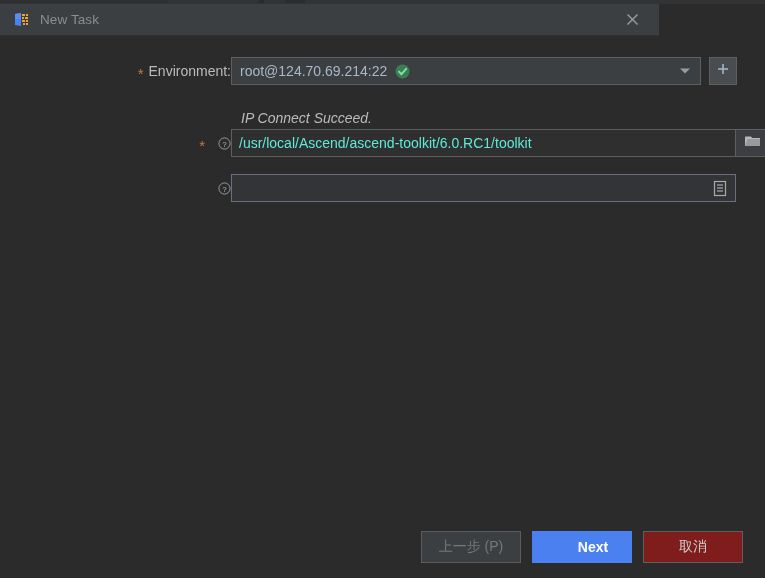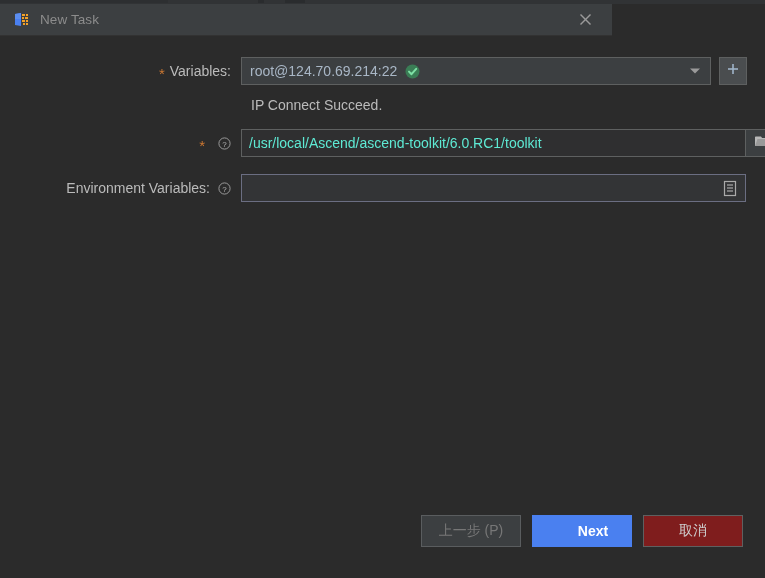--- a/index.html
+++ b/index.html
@@ -36,21 +36,21 @@
   }
   .bg-strip-dark-c {
     position: absolute; left: 285px; top: 0;
     width: 20px; height: 3px; background: #2a2c2e;
   }
 
   
   .titlebar {
     position: absolute;
     left: 0; top: 4px;
-    width: 612px; height: 32px;
+    width: 659px; height: 32px;
     background: #3c3f41;
     border-bottom: 1px solid #323232;
     display: flex;
     align-items: center;
   }
   .app-icon {
     position: relative;
     width: 16px; height: 16px;
     margin-left: 14px;
     flex: 0 0 auto;
@@ -82,21 +82,21 @@
   }
 
   .row {
     position: absolute;
     left: 0;
     width: 765px;
     display: flex;
     align-items: center;
   }
   .row-deployment { top: 20px; height: 28px; }
-  .row-status     { top: 57px; height: 22px; }
+  .row-status     { top: 70px; height: 22px; font-style: italic; }
   .row-toolkit    { top: 92px; height: 28px; }
   .row-envvars    { top: 136px; height: 30px; }
 
   .label-cell {
     width: 231px;
     display: flex;
     align-items: center;
     justify-content: flex-end;
     padding-right: 0;
     flex: 0 0 auto;
@@ -117,21 +117,20 @@
   .help-icon {
     margin-left: 8px;
     width: 13px; height: 13px;
     flex: 0 0 auto;
     display: inline-flex;
     align-items: center; justify-content: center;
   }
   .help-icon svg { display: block; }
 
   .control-cell {
-    margin-left: 10px;
     display: flex;
     align-items: center;
   }
 
   
   .combo {
     position: relative;
     width: 470px; height: 28px;
     background: #3c3f41;
     border: 1px solid #5e6060;
@@ -220,21 +219,21 @@
     border: 1px solid #5e6060;
     border-left: none;
     display: flex; align-items: center; justify-content: center;
     cursor: default;
     flex: 0 0 auto;
   }
 
   
   .footer {
     position: absolute;
-    left: 0; bottom: 16px;
+    left: 0; bottom: 0;
     width: 765px; height: 63px;
     background: #2b2b2b;
     display: flex;
     align-items: center;
     justify-content: flex-end;
     padding-right: 22px;
     gap: 11px;
   }
   .btn {
     height: 32px;
@@ -302,21 +301,21 @@
         <line x1="12.5" y1="2.5" x2="2.5" y2="12.5" stroke="#9a9a9a" stroke-width="1.4"></line>
       </svg>
     </span>
   </div>
 
   <div class="content">
 
     <div class="row row-deployment">
       <div class="label-cell">
         <span class="req-star">*</span>
-        <span class="field-label">Variables:</span>
+        <span class="field-label">Environment:</span>
       </div>
       <div class="control-cell">
         <div class="combo">
           <span class="combo-value">root@124.70.69.214:22</span>
           <span class="combo-badge">
             <svg width="15" height="15" viewBox="0 0 15 15">
               <circle cx="7.5" cy="7.5" r="7" fill="#3a7d55"></circle>
               <path d="M4 7.6 L6.5 10.2 L11.2 4.8" fill="none" stroke="#7de0a5" stroke-width="2" stroke-linecap="round" stroke-linejoin="round"></path>
             </svg>
           </span>
@@ -360,21 +359,20 @@
               <path d="M1 3 L1 12 L16 12 L16 5 L8 5 L7 3 Z" fill="#9a9a9a"></path>
               <path d="M1 3 L1 12 L3.5 5 L16 5 L16 4 L8 4 L7 2.4 L1.6 2.4 Z" fill="#b8b8b8"></path>
             </svg>
           </span>
         </div>
       </div>
     </div>
 
     <div class="row row-envvars">
       <div class="label-cell">
-        <span class="field-label">Environment Variables:</span>
         <span class="help-icon">
           <svg width="13" height="13" viewBox="0 0 13 13">
             <circle cx="6.5" cy="6.5" r="5.6" fill="none" stroke="#9a9a9a" stroke-width="1"></circle>
             <text x="6.5" y="9.6" text-anchor="middle" font-size="8" font-family="Liberation Sans, sans-serif" fill="#b5b5b5">?</text>
           </svg>
         </span>
       </div>
       <div class="control-cell">
         <div class="envvars-wrap">
           <div class="textfield wide focused" title="">

